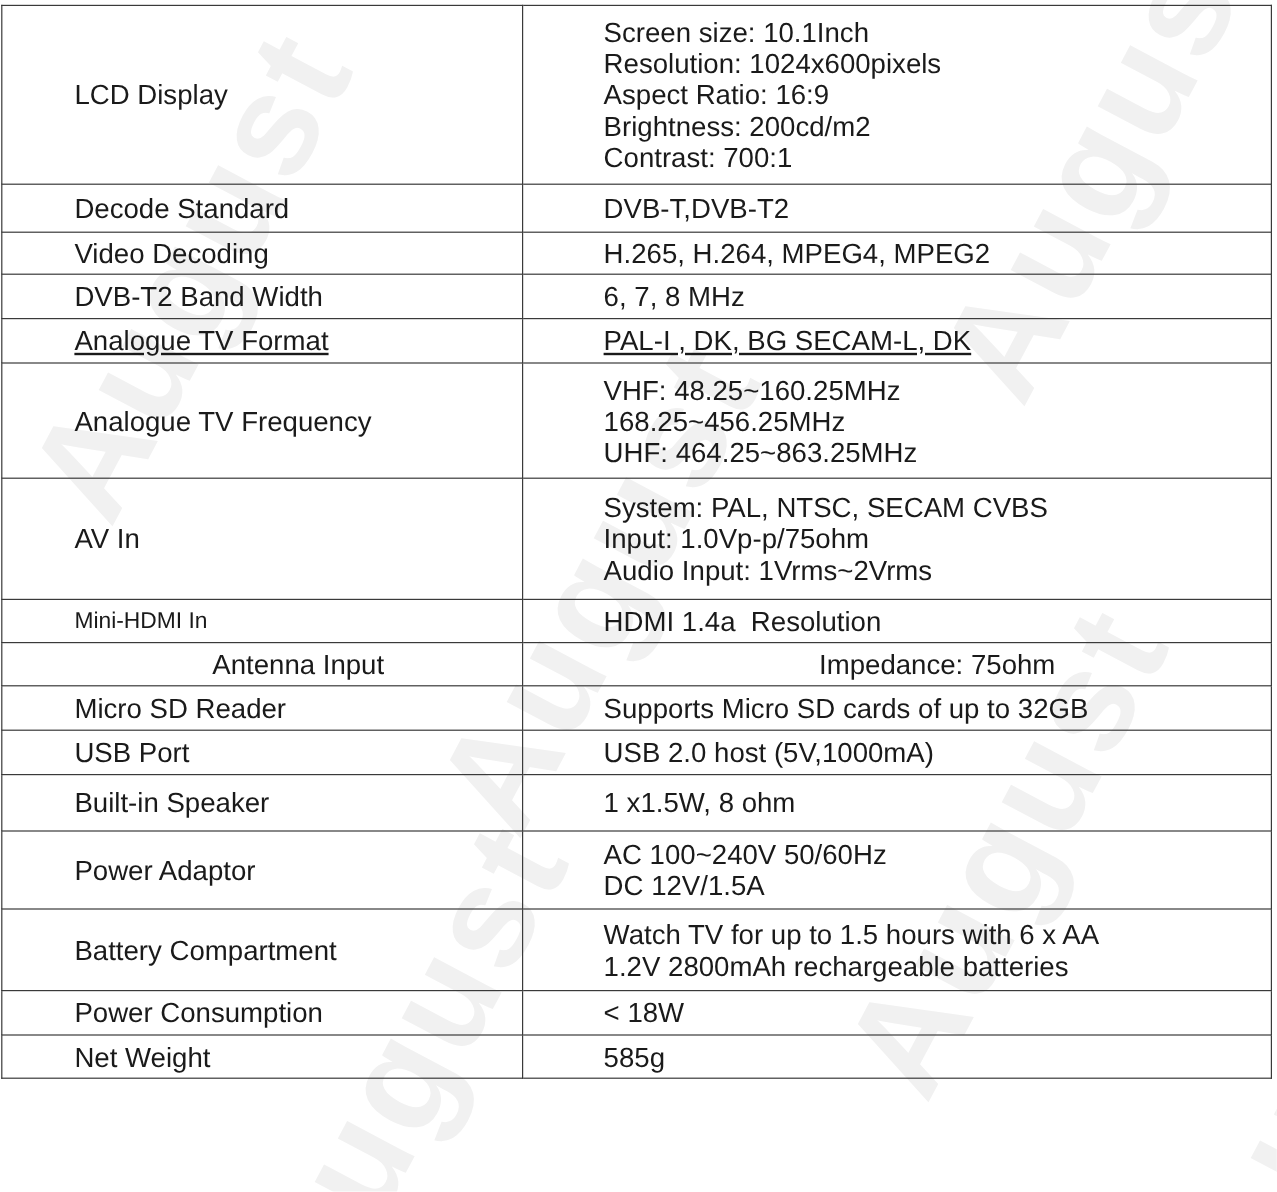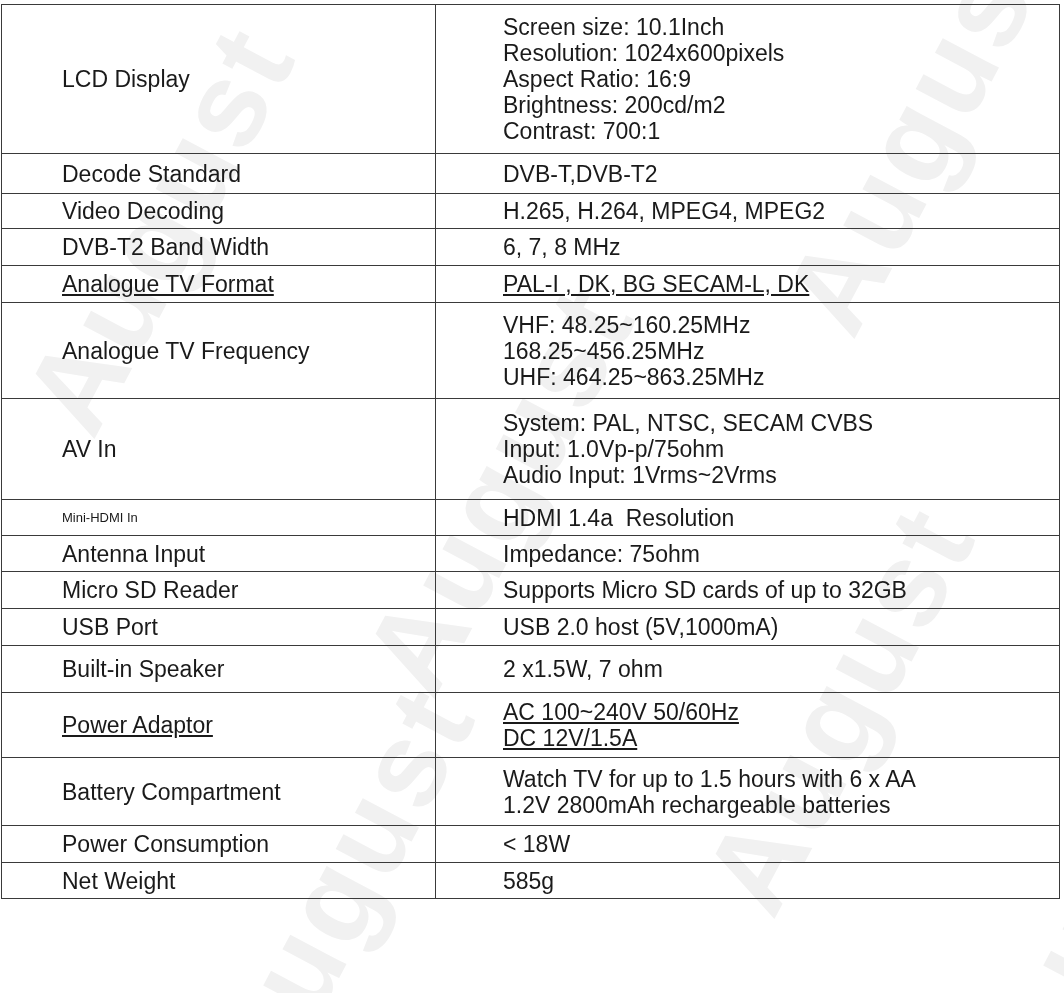--- a/index.html
+++ b/index.html
@@ -8,21 +8,21 @@
   .watermark { position:absolute; font-weight:bold; font-size:120px; color:#f1f1f1;
                transform:rotate(-62deg); white-space:nowrap; pointer-events:none; z-index:0;
                letter-spacing:4px; }
   table.spec { position:absolute; left:1px; top:4px; width:1059px; border-collapse:collapse;
                z-index:1; background:transparent; }
   table.spec td { border:1.5px solid #3a3a3a; vertical-align:middle; padding:0;
                   font-size:23px; line-height:26px;margin-top:12px; }
   td.label { width:373px; padding-left:60px !important; }
   td.value { padding-left:67px !important; }
   .line { display:block; white-space:pre; }
-  td.label.small { font-size:13px; }
+  td.label.small { font-size:19px; }
 </style>
 </head>
 <body>
 
 <div class="watermark" style="left:-60px; top:160px;">August</div>
 <div class="watermark" style="left:700px; top:60px;">August</div>
 <div class="watermark" style="left:280px; top:420px;">August</div>
 <div class="watermark" style="left:620px; top:640px;">August</div>
 <div class="watermark" style="left:120px; top:820px;">August</div>
 <div class="watermark" style="left:900px; top:800px;">August</div>
@@ -78,45 +78,45 @@
           <span class="line">Input: 1.0Vp-p/75ohm</span>
           <span class="line">Audio Input: 1Vrms~2Vrms</span>
         </td>
       </tr>
       <tr style="height: 36px;">
         <td class="label small">Mini-HDMI In</td>
         <td class="value">
           <span class="line">HDMI 1.4a  Resolution</span>
         </td>
       </tr>
-      <tr style="height: 36px;">
+      <tr style="height: 36px; text-align: center;">
         <td class="label">Antenna Input</td>
         <td class="value">
           <span class="line">Impedance: 75ohm</span>
         </td>
       </tr>
       <tr style="height: 37px;">
         <td class="label">Micro SD Reader</td>
         <td class="value">
           <span class="line">Supports Micro SD cards of up to 32GB</span>
         </td>
       </tr>
       <tr style="height: 37px;">
         <td class="label">USB Port</td>
         <td class="value">
           <span class="line">USB 2.0 host (5V,1000mA)</span>
         </td>
       </tr>
       <tr style="height: 47px;">
         <td class="label">Built-in Speaker</td>
         <td class="value">
-          <span class="line">2 x1.5W, 7 ohm</span>
+          <span class="line">1 x1.5W, 8 ohm</span>
         </td>
       </tr>
-      <tr style="height: 65px; text-decoration: underline;">
+      <tr style="height: 65px;">
         <td class="label">Power Adaptor</td>
         <td class="value">
           <span class="line">AC 100~240V 50/60Hz</span>
           <span class="line">DC 12V/1.5A</span>
         </td>
       </tr>
       <tr style="height: 68px;">
         <td class="label">Battery Compartment</td>
         <td class="value">
           <span class="line">Watch TV for up to 1.5 hours with 6 x AA</span>

